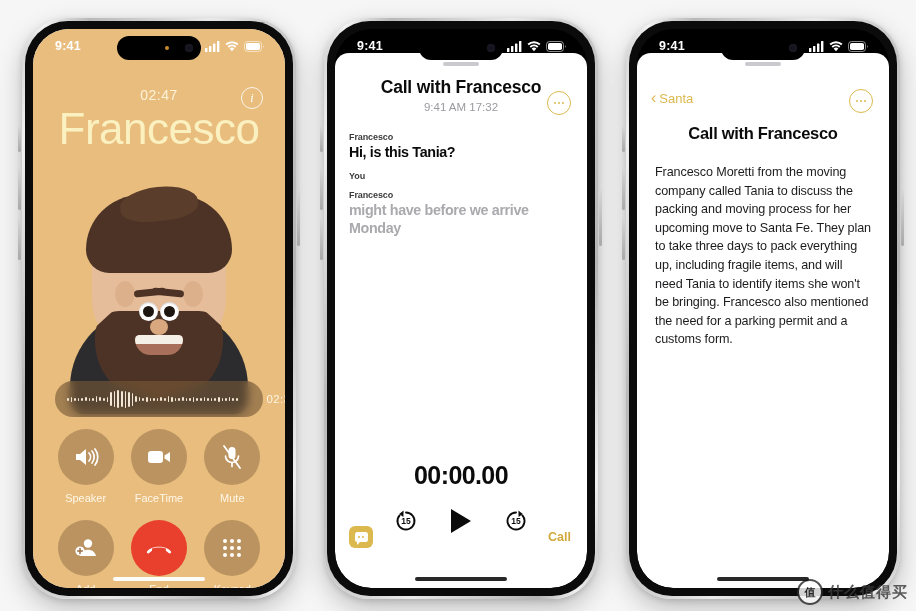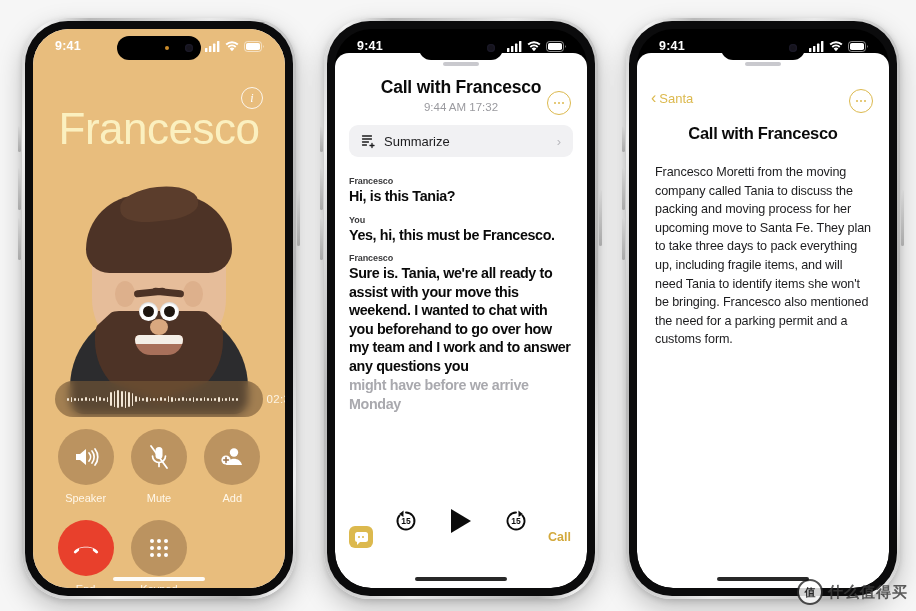--- a/index.html
+++ b/index.html
@@ -208,20 +208,21 @@
               <path d="M19 4v3a2 2 0 0 0 0-3z" fill="#fff" fill-opacity=".6"></path>
             </svg>
           </span>
         </div>
         <div class="island">
           <span class="dot"></span>
           <span class="cam"></span>
         </div>
 
         <div class="info-btn">i</div>
+        <div class="call-timer">02:47</div>
         <div class="call-name">Francesco</div>
 
         <div class="memoji">
           <div class="mj-shirt"></div>
           <div class="mj-neck"></div>
           <div class="mj-head">
             <div class="mj-ear l"></div>
             <div class="mj-ear r"></div>
             <div class="mj-beard"></div>
             <div class="mj-brow l"></div>
@@ -302,20 +303,29 @@
                 <path d="M3 8h4l6-5v16l-6-5H3z" fill="#fff"></path>
                 <path d="M16 7a6 6 0 0 1 0 8" stroke="#fff" stroke-width="1.7" fill="none" stroke-linecap="round"></path>
                 <path d="M19 5a9.5 9.5 0 0 1 0 12" stroke="#fff" stroke-width="1.7" fill="none" stroke-linecap="round"></path>
                 <path d="M22 3a13 13 0 0 1 0 16" stroke="#fff" stroke-width="1.7" fill="none" stroke-linecap="round"></path>
               </svg>
             </div>
             <div class="ctrl-label">Speaker</div>
           </div>
           <div class="ctrl">
             <div class="ctrl-circle">
+              <svg width="26" height="18" viewBox="0 0 26 18">
+                <rect x="2" y="3" width="15" height="12" rx="3" fill="#fff"></rect>
+                <path d="M18.5 7.5 24 4v10l-5.5-3.5z" fill="#fff"></path>
+              </svg>
+            </div>
+            <div class="ctrl-label">FaceTime</div>
+          </div>
+          <div class="ctrl">
+            <div class="ctrl-circle">
               <svg width="22" height="26" viewBox="0 0 22 26">
                 <rect x="7.5" y="3" width="7" height="12" rx="3.5" fill="#fff"></rect>
                 <path d="M4.5 12a6.5 6.5 0 0 0 13 0" stroke="#fff" stroke-width="1.7" fill="none" stroke-linecap="round"></path>
                 <path d="M11 18.5v4" stroke="#fff" stroke-width="1.7" stroke-linecap="round"></path>
                 <path d="M3 2 19 24" stroke="#fff" stroke-width="1.8" stroke-linecap="round"></path>
               </svg>
             </div>
             <div class="ctrl-label">Mute</div>
           </div>
           <div class="ctrl">
@@ -390,52 +400,43 @@
             </svg>
           </span>
         </div>
         <div class="island">
           <span class="cam"></span>
         </div>
 
         <div class="sheet">
           <div class="grabber"></div>
           <div class="sheet-title">Call with Francesco</div>
-          <div class="sheet-sub">9:44 AM  17:32</div>
+          <div class="sheet-sub">9:41 AM  17:32</div>
           <div class="more-btn">
             <i></i>
               <i></i>
               <i></i>
           </div>
 
-          <div class="summarize-row">
-            <svg width="15" height="15" viewBox="0 0 15 15">
-              <path d="M1.5 2h9M1.5 5h9M1.5 8h6M1.5 11h4" stroke="#1c1c1e" stroke-width="1.3" stroke-linecap="round"></path>
-              <path d="M11 9.5v4M9 11.5h4" stroke="#1c1c1e" stroke-width="1.3" stroke-linecap="round"></path>
-            </svg>
-            <span class="lbl">Summarize</span>
-            <span class="chev">›</span>
-          </div>
 
           <div class="transcript">
             <div>
               <div class="spk">Francesco</div>
               <div class="utt">Hi, is this Tania?</div>
             </div>
             <div>
               <div class="spk">You</div>
-              <div class="utt">Yes, hi, this must be Francesco.</div>
             </div>
             <div>
               <div class="spk">Francesco</div>
-              <div class="utt">Sure is. Tania, we're all ready to assist with your move this weekend. I wanted to chat with you beforehand to go over how my team and I work and to answer any questions you</div>
               <div class="utt faded">might have before we arrive Monday</div>
             </div>
           </div>
 
+          <div class="player-time">00:00.00</div>
           <div class="player-ctrls">
             <div class="skip">
               <svg width="26" height="26" viewBox="0 0 26 26">
                 <path d="M13 4.5a8.5 8.5 0 1 1-6.4 2.9" stroke="#0b0b0b" stroke-width="1.9" fill="none" stroke-linecap="round"></path>
                 <path d="M10.6 2.4 6.2 6.1l4.2 3" fill="#0b0b0b"></path>
               </svg>
               <span class="n">15</span>
             </div>
             <div class="play-tri"></div>
             <div class="skip">

